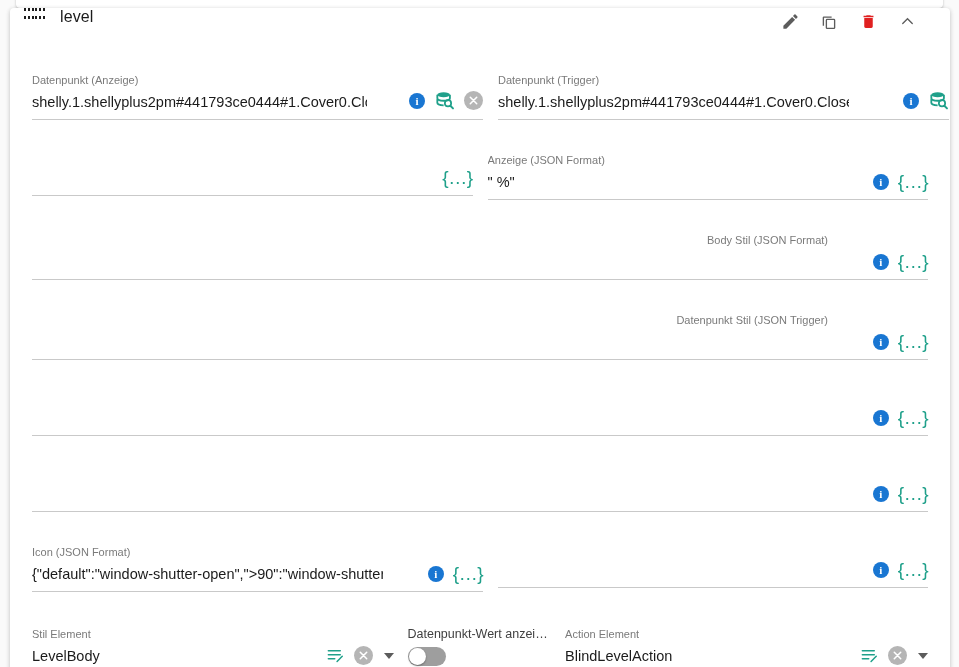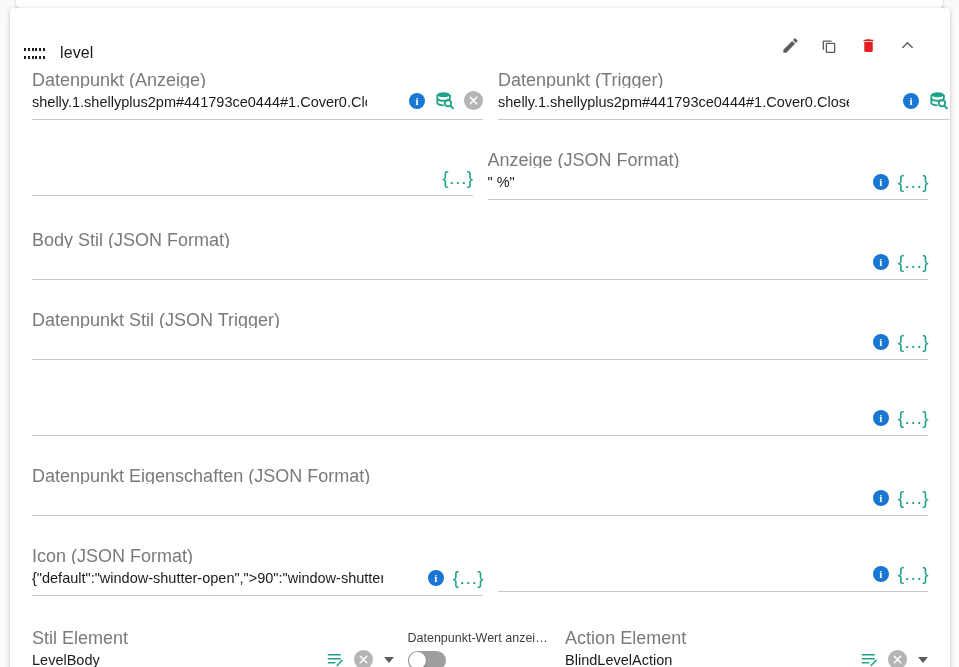--- a/index.html
+++ b/index.html
@@ -24,55 +24,55 @@
     width: 940px; height: 672px;
     background: #ffffff;
     border-radius: 4px;
     box-shadow: 0 1px 4px rgba(0,0,0,0.18), 0 2px 6px rgba(0,0,0,0.07);
     overflow: hidden;
   }
 
   
   .hdr {
     position: relative; height: 54px;
-    display: flex; align-items: flex-end;
+    display: flex; align-items: flex-start;
     padding: 0 28px 0 14px;
   }
   .drag-handle {
     width: 22px; height: 14px; margin-right: 14px;
     display: grid; grid-template-columns: repeat(6, 1fr); grid-template-rows: repeat(2, 1fr);
     gap: 1px; align-content: center; cursor: grab;
   }
   .drag-handle i { display:block; width: 2px; height: 3px; background: #1d1d1d; }
   .hdr-title { font-size: 16px; color: #1b1b1b; letter-spacing: .1px; }
   .hdr-actions { margin-left: auto; display: flex; align-items: center; gap: 9px; }
   .icobtn {
     width: 30px; height: 30px; display: flex; align-items: center; justify-content: center;
     border-radius: 50%; cursor: pointer; background: transparent; border: 0; padding: 0;
   }
 
   
   .body { padding: 0 22px; position: relative; }
   .row { display: flex; }
   .col { width: 451px; }
   .col + .col { margin-left: 15px; }
-  .col-full { width: 919px; }
+  .col-full { width: 919px; text-align: right; }
 
   .field {
     position: relative;
     border-bottom: 1px solid #c9c9c9;
     min-height: 54px;
     padding-top: 10px;
     padding-right: 78px;
     padding-bottom: 6px;
   }
   .field.has2 { padding-right: 100px; }
   .field.has3 { padding-right: 116px; }
   .field-label {
-    font-size: 18px; color: #7a7a7a; line-height: 16px;
+    font-size: 11px; color: #7a7a7a; line-height: 16px;
     white-space: nowrap; overflow: hidden; text-overflow: ellipsis;
   }
   .field-value {
     font-size: 14.5px; color: #1b1b1b; line-height: 22px; margin-top: 3px;
     white-space: nowrap; overflow: hidden;
   }
   .field-value.empty { height: 22px; }
   .field-adorn {
     position: absolute; right: 0; bottom: 8px;
     display: flex; align-items: center; gap: 9px;
@@ -301,21 +301,20 @@
             </div>
           </div>
         </div>
       </div>
 
       <div class="spacer-22"></div>
 
       <div class="row">
         <div class="col-full">
           <div class="field has2">
-            <div class="field-label">Datenpunkt Eigenschaften (JSON Format)</div>
             <div class="field-value empty"></div>
             <div class="field-adorn">
               <i class="i-info">i</i>
               <span class="i-json">{…}</span>
             </div>
           </div>
         </div>
       </div>
 
       <div class="spacer-22"></div>

